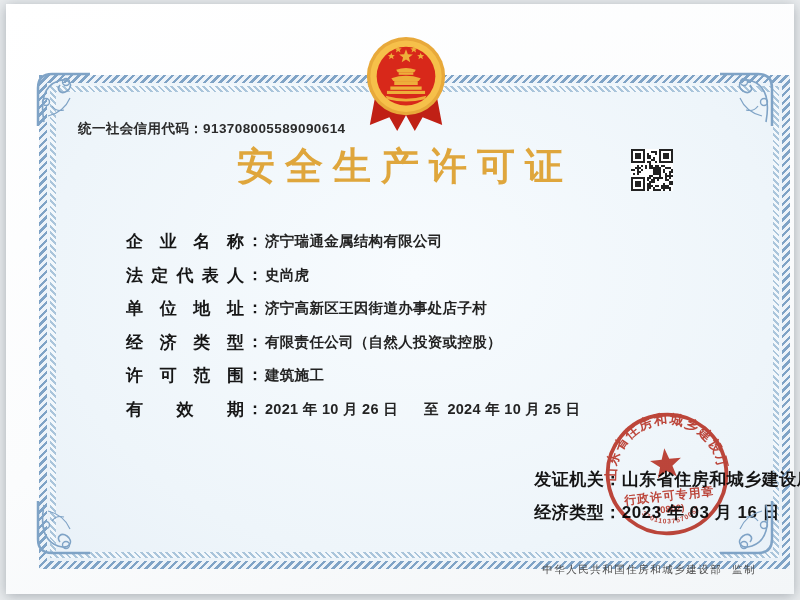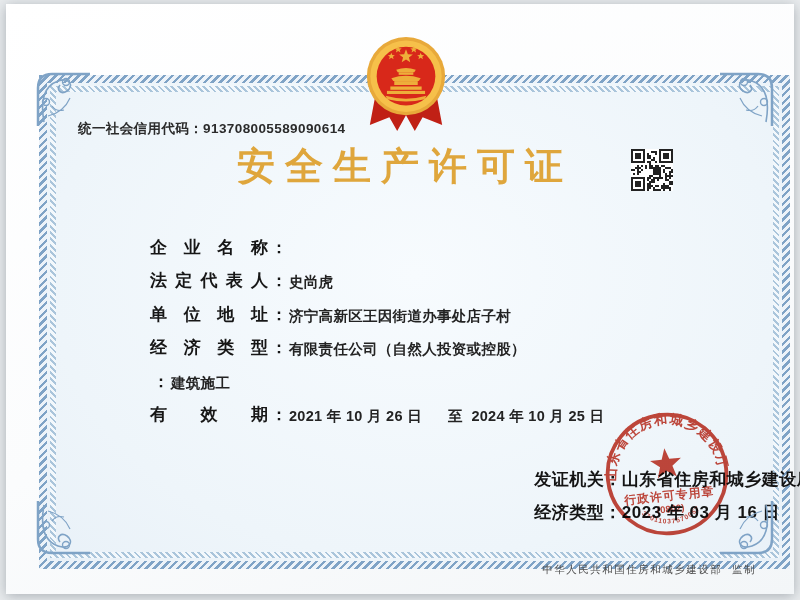--- a/index.html
+++ b/index.html
@@ -27,21 +27,21 @@
   .credit{position:absolute;left:72px;top:116px;font-size:13.5px;font-weight:700;
     color:#2b2b2b;letter-spacing:.4px;z-index:4;}
   .title{position:absolute;left:0;right:0;top:137px;text-align:center;
     font-size:38px;font-weight:700;color:var(--title-gold);
     letter-spacing:10px;text-indent:10px;z-index:2;}
   .qr{position:absolute;left:625px;top:145px;width:42px;height:42px;z-index:4;background:#fff;}
   .serial{position:absolute;left:0;right:0;top:201px;text-align:center;
     font-size:14px;font-weight:600;color:#353535;letter-spacing:.5px;z-index:2;}
   
   .fields{position:absolute;left:120px;top:221px;z-index:2;}
-  .field-row{display:flex;align-items:flex-end;height:33.5px;margin-left:24px;}
+  .field-row{display:flex;align-items:center;height:33.5px;}
   .f-label{display:inline-block;width:118px;text-align:justify;text-align-last:justify;
     font-size:17px;font-weight:700;color:#161616;}
   .f-colon{font-size:16px;font-weight:700;color:#161616;margin:0 2px 0 3px;}
   .f-value{font-size:14.5px;font-weight:600;color:#232323;white-space:pre;letter-spacing:.3px;}
   
   .issuer-line{position:absolute;left:497px;font-size:17px;font-weight:700;color:#141414;
     letter-spacing:.5px;z-index:2;white-space:pre;}
   .issuer{top:444px;}
   .issue-date{top:477px;}
   
@@ -244,37 +244,39 @@
         <rect x="0" y="28" width="14" height="14" fill="#222"></rect>
         <rect x="2" y="30" width="10" height="10" fill="#fff"></rect>
         <rect x="4" y="32" width="6" height="6" fill="#222"></rect>
       </svg>
 
 
     <div class="fields">
         <div class="field-row">
           <span class="f-label">企业名称</span>
           <span class="f-colon">：</span>
+          <span class="f-value">济宁瑞通金属结构有限公司</span>
         </div>
         <div class="field-row">
           <span class="f-label">法定代表人</span>
           <span class="f-colon">：</span>
           <span class="f-value">史尚虎</span>
         </div>
         <div class="field-row">
           <span class="f-label">单位地址</span>
           <span class="f-colon">：</span>
           <span class="f-value">济宁高新区王因街道办事处店子村</span>
         </div>
         <div class="field-row">
           <span class="f-label">经济类型</span>
           <span class="f-colon">：</span>
           <span class="f-value">有限责任公司（自然人投资或控股）</span>
         </div>
         <div class="field-row">
+          <span class="f-label">许可范围</span>
           <span class="f-colon">：</span>
           <span class="f-value">建筑施工</span>
         </div>
         <div class="field-row">
           <span class="f-label">有效期</span>
           <span class="f-colon">：</span>
           <span class="f-value">2021 年 10 月 26 日      至  2024 年 10 月 25 日</span>
         </div>
       </div>
 

